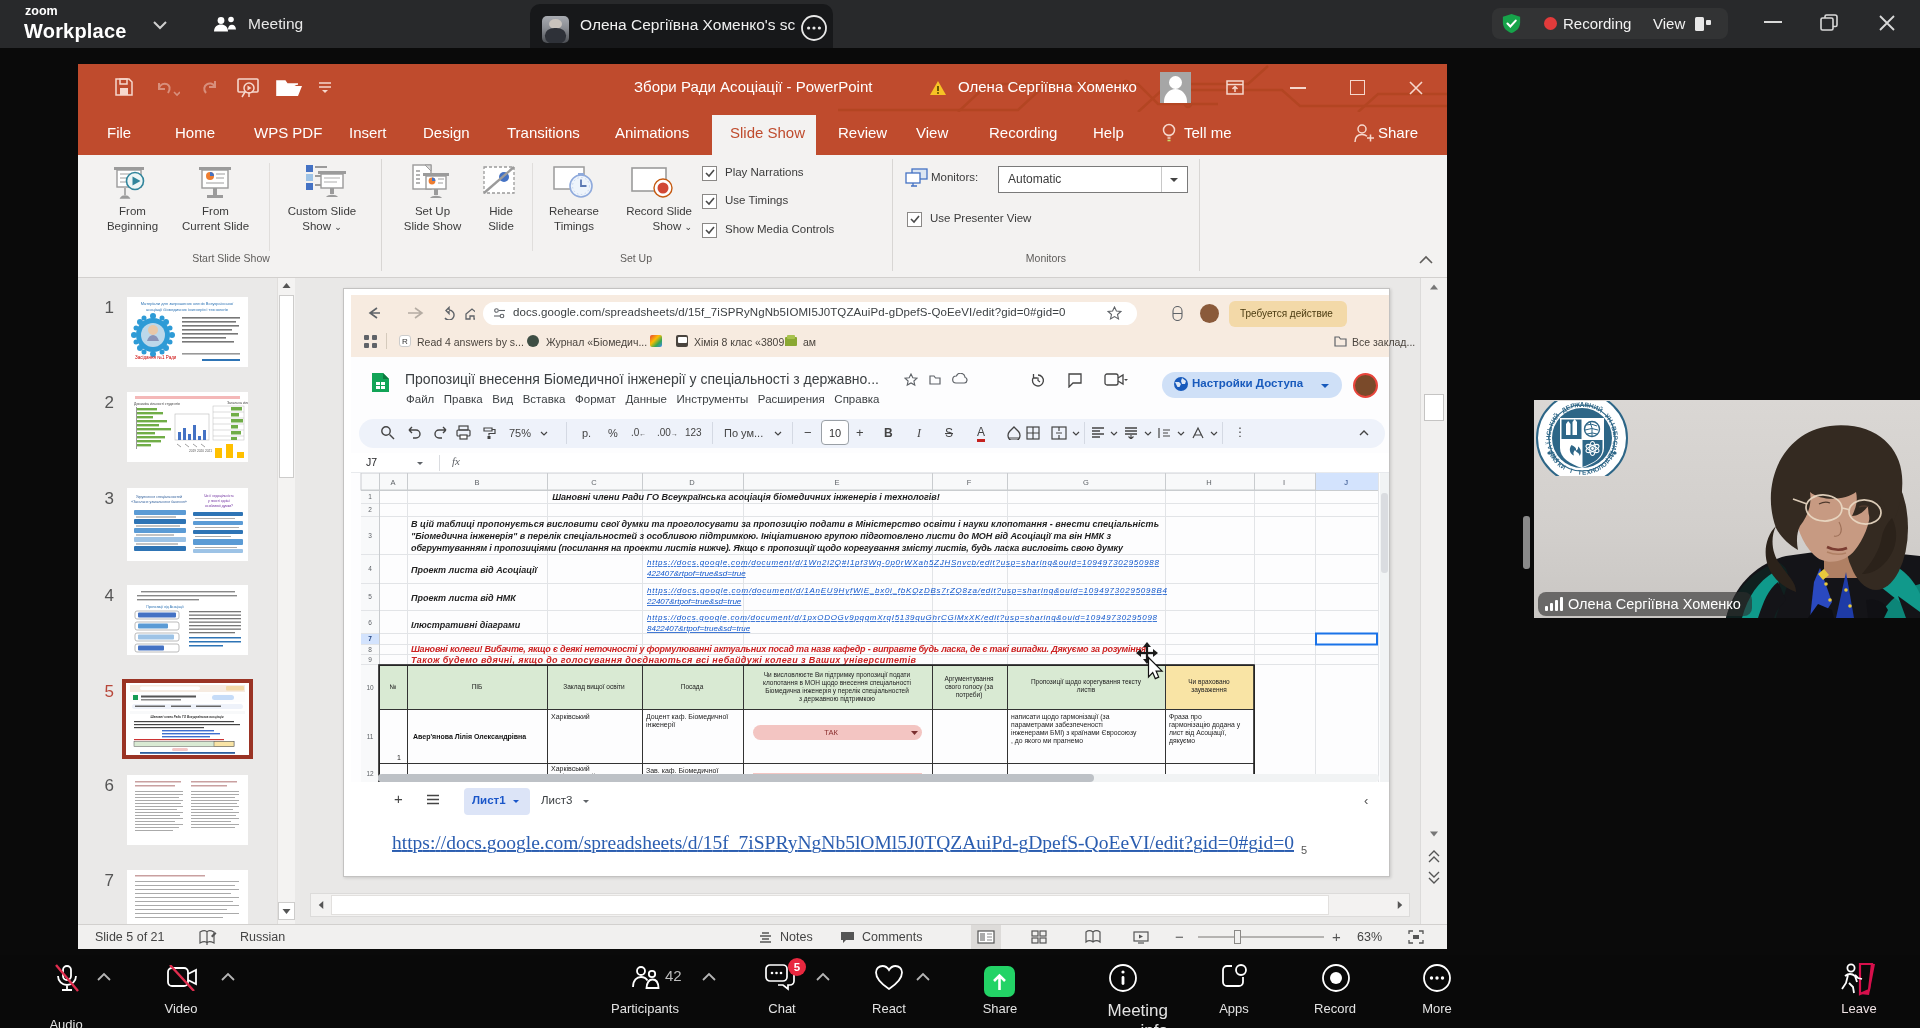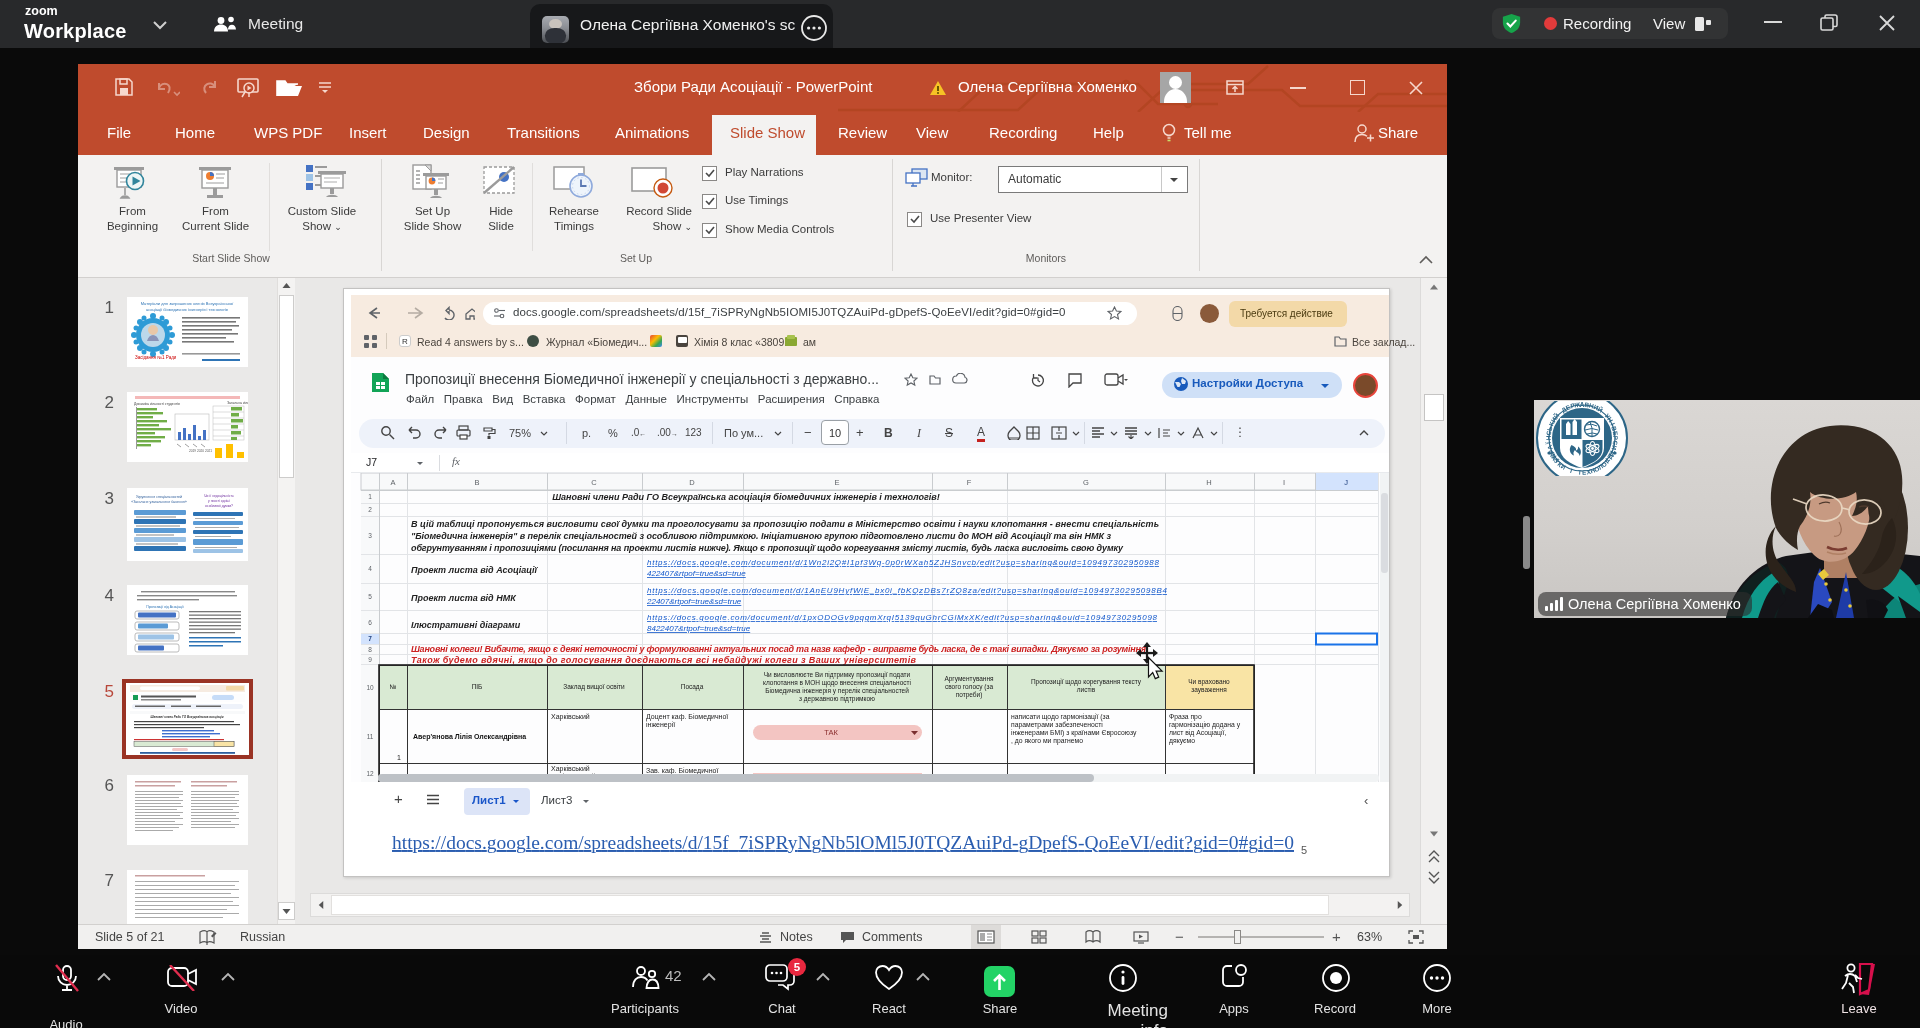--- a/index.html
+++ b/index.html
@@ -248,21 +248,21 @@
       <svg class="abs" style="left:625px;top:68px;" width="14" height="14" viewBox="0 0 14 14">
           <path d="M3 7 l3 3 l5 -6" stroke="#4a4a4a" stroke-width="1.6" fill="none"></path>
         </svg>
       <div class="abs" style="left:647px;top:68px;font-size:11.5px;">Show Media Controls</div>
 
       <svg class="abs" style="left:826px;top:12px;" width="25" height="22" viewBox="0 0 25 22">
         <rect x="8" y="2" width="15" height="10" fill="#dce6f2" stroke="#4472c4" stroke-width="1.3"></rect>
         <rect x="2" y="6" width="14" height="10" fill="#fff" stroke="#4472c4" stroke-width="1.3"></rect>
         <path d="M7 19 h6 M9 16 v3" stroke="#4472c4" stroke-width="1.3"></path>
       </svg>
-      <div class="abs" style="left:853px;top:16px;font-size:11.5px;">Monitor:</div>
+      <div class="abs" style="left:853px;top:16px;font-size:11.5px;">Monitors:</div>
       <div class="abs" style="left:920px;top:11px;width:190px;height:27px;background:#fff;border:1px solid #7a7a7a;">
         <div class="abs" style="left:9px;top:5px;font-size:12px;">Automatic</div>
         <div class="abs" style="left:162px;top:0;width:27px;height:25px;border-left:1px solid #c8c8c8;"></div>
         <svg class="abs" style="left:169px;top:9px;" width="12" height="8" viewBox="0 0 12 8">
             <path d="M2 2 l4 4 l4 -4 z" fill="#444"></path>
           </svg>
       </div>
       <div class="abs" style="left:829px;top:57px;width:15px;height:15px;background:#fff;border:1px solid #8a8886;"></div>
       <svg class="abs" style="left:830px;top:57px;" width="14" height="14" viewBox="0 0 14 14">
           <path d="M3 7 l3 3 l5 -6" stroke="#4a4a4a" stroke-width="1.6" fill="none"></path>

